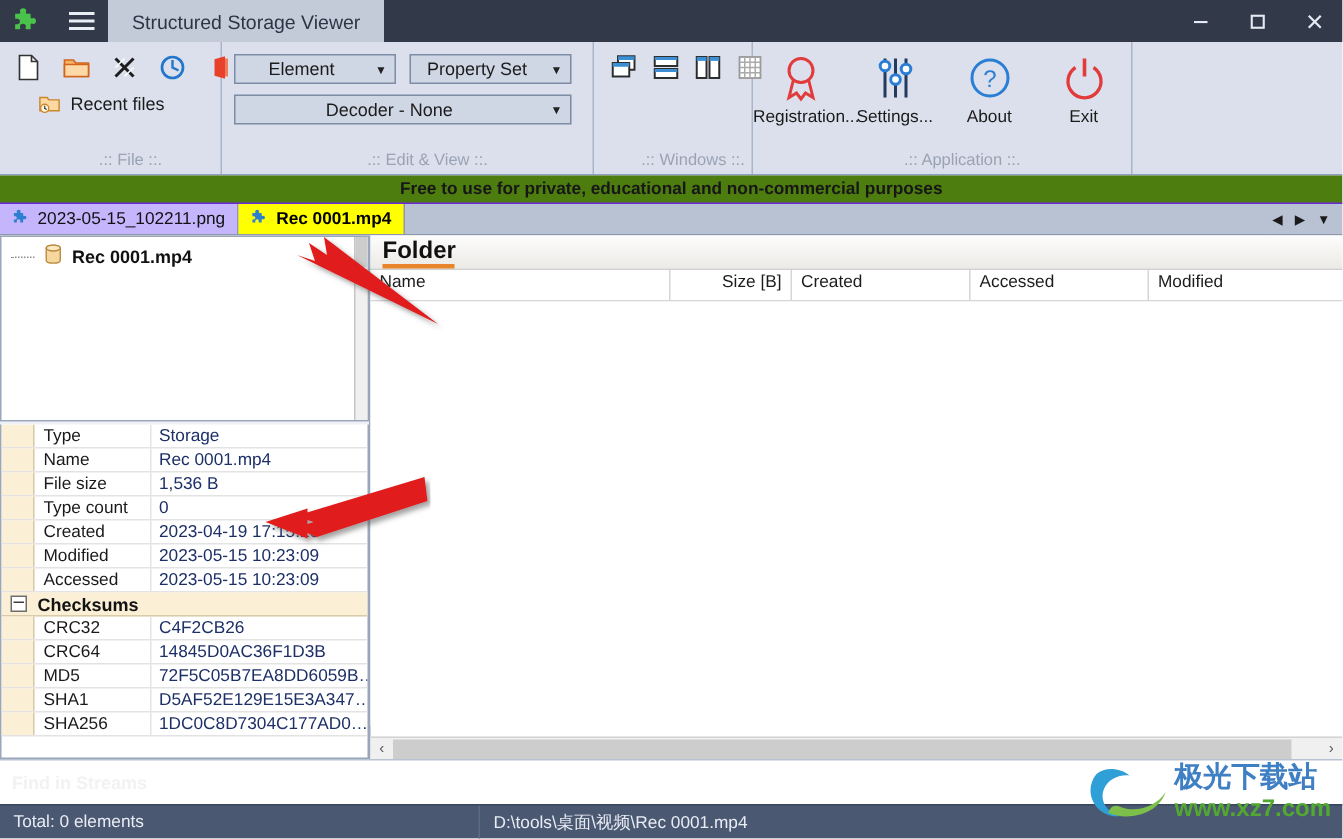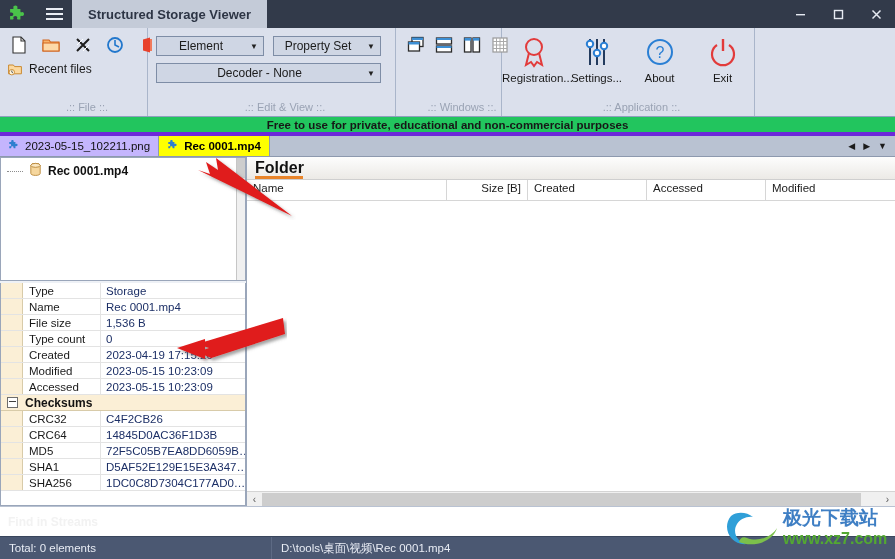--- a/index.html
+++ b/index.html
@@ -31,21 +31,21 @@
     width: 36px; display: flex; align-items: center; justify-content: center;
   }
   .tb-ham {
     width: 36px; display: flex; align-items: center; justify-content: center;
     flex-direction: column; gap: 3px;
   }
   .tb-ham i { display:block; width: 17px; height: 2px; background: #e9edf4; }
   .tb-title {
     background: #c4cbd8;
     color: #2d3545;
-    font-weight: bold;
+    font-weight: normal;
     font-size: 13px;
     display: flex; align-items: center;
     padding: 0 16px;
     height: 28px;
   }
   .tb-spacer { flex: 1; }
   .tb-btns { display: flex; align-items: stretch; }
   .tb-btn {
     width: 38px; display:flex; align-items:center; justify-content:center;
     color: #e6eaf2;
@@ -80,21 +80,21 @@
   .g-app  { width: 253px; }
   .g-end  { flex: 1; }
 
   .file-icons {
     display: flex; align-items: center; gap: 12px;
     padding: 7px 0 0 9px;
   }
   .ic { width: 20px; height: 20px; display:block; }
   .recent-row {
     display:flex; align-items:center; gap:6px;
-    padding: 6px 0 0 7px;
+    padding: 6px 0 0 25px;
     font-size: 12px;
     color: #1a1a1a;
   }
 
   .combo {
     box-sizing: border-box;
     height: 20px;
     background: #cfd6e4;
     border: 1px solid #7e8da6;
     display: flex; align-items: center;
@@ -115,22 +115,22 @@
   .app-items { display:flex; padding: 4px 0 0 0; }
   .app-item {
     width: 63px; text-align:center;
     font-size: 11.5px; color:#1a1a1a;
   }
   .app-item .aic { height: 40px; display:flex; align-items:center; justify-content:center; }
 
   
   .banner {
     position: absolute; left: 0; top: 117px; width: 895px; height: 19px;
-    background: #22c55e;
-    border-bottom: 4px solid #6d28d9;
+    background: #4d7c0f;
+    border-bottom: 1px solid #6d28d9;
     box-sizing: border-box;
     display:flex; align-items:center; justify-content:center;
     font-size: 11.5px; font-weight: bold; color: #171717;
   }
 
   
   .tabstrip {
     position: absolute; left: 0; top: 136px; width: 895px; height: 21px;
     background: #b9c2d2;
     display: flex; align-items: stretch;
@@ -310,21 +310,21 @@
   .statusbar {
     position:absolute; left:0; bottom:0; width: 895px; height: 23px;
     background: #4b5872;
     color: #e8ecf4;
     display:flex; align-items:center;
     font-size: 11.5px;
     border-top: 1px solid #39455c;
     box-sizing:border-box;
   }
   .sb-cell { padding: 0 9px; height: 23px; display:flex; align-items:center; }
-  .sb-1 { width: 272px; border-right: 1px solid #5d6a84; box-sizing:border-box; }
+  .sb-1 { width: 320px; border-right: 1px solid #5d6a84; box-sizing:border-box; }
   .sb-2 { flex:1; }
 
   
   .arrow { position:absolute; pointer-events:none; }
   #arrow1 { left: 180px; top: 148px; }
   #arrow2 { left: 175px; top: 312px; }
 
   
   .watermark {
     position:absolute; right: 4px; bottom: 2px;

